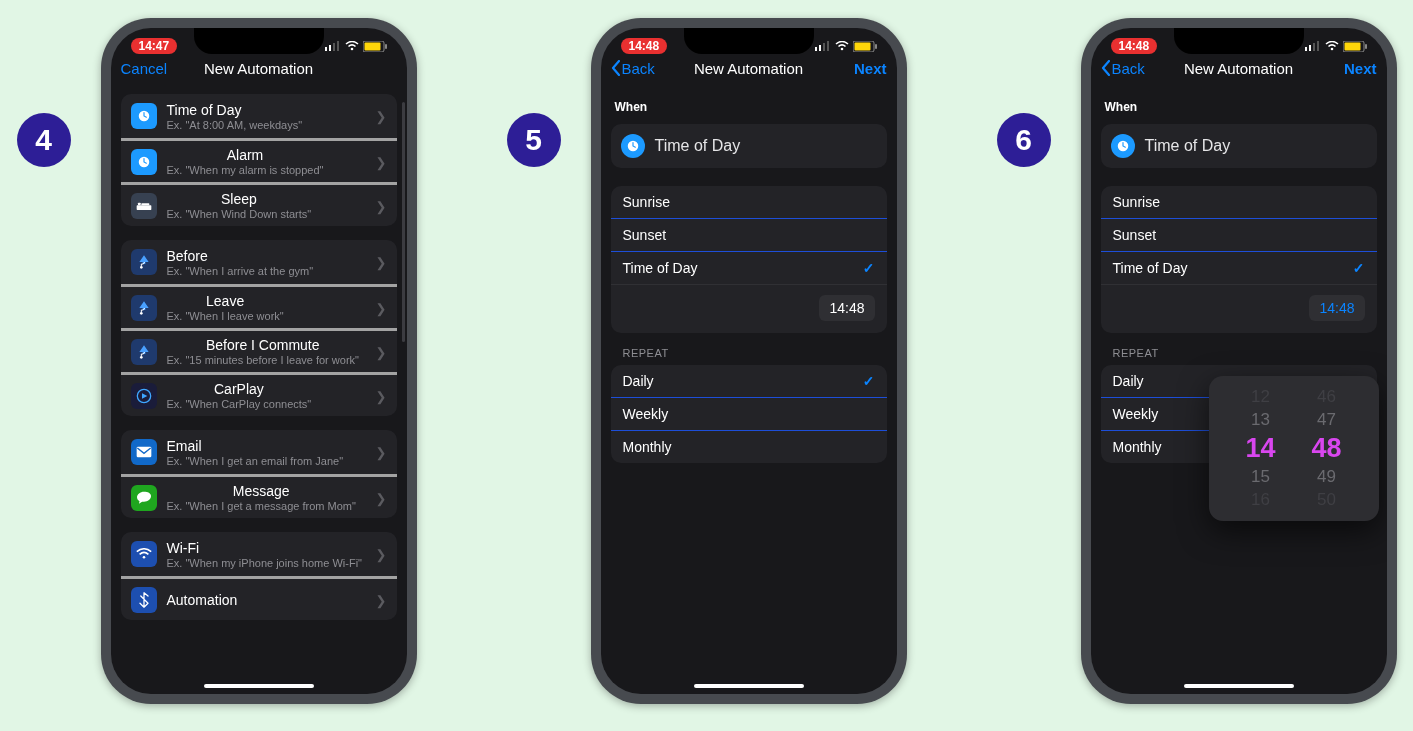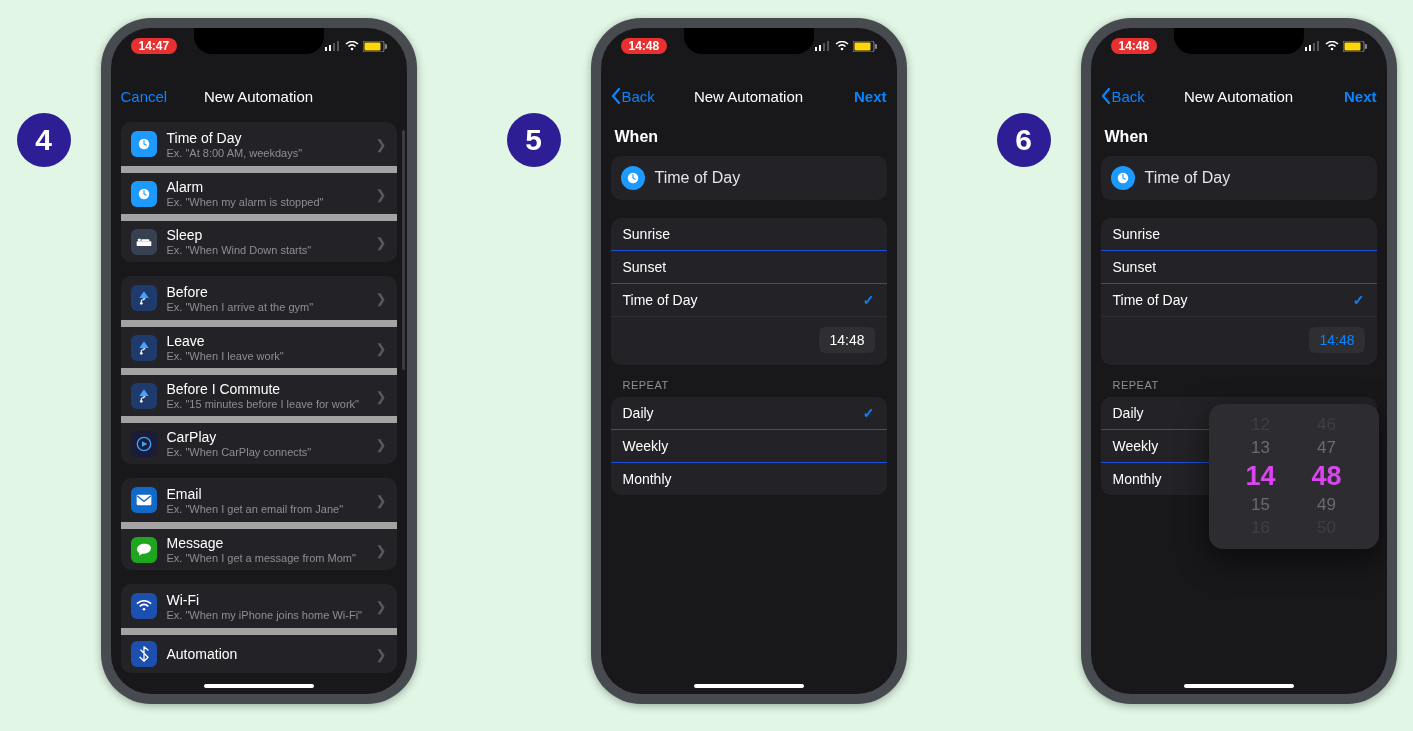--- a/index.html
+++ b/index.html
@@ -1,49 +1,49 @@
 <!DOCTYPE html>
 <html><head>
 <meta charset="utf-8">
 <style>
   * { box-sizing: border-box; margin: 0; padding: 0; font-family: -apple-system, "SF Pro", "Segoe UI", Helvetica, Arial, sans-serif; }
   body { background: #e1f6e5; width: 1413px; height: 731px; overflow: hidden; display: flex; align-items: flex-start; justify-content: center; gap: 90px; padding-top: 18px; border-radius: 26px; }
   .slot { display: flex; align-items: flex-start; gap: 30px; }
   .step-badge { width: 54px; height: 54px; border-radius: 50%; background: #2d1e96; color: #fff; font-weight: 800; font-size: 30px; display: flex; align-items: center; justify-content: center; margin-top: 95px; flex: 0 0 auto; }
   .phone { width: 316px; height: 686px; border-radius: 50px; background: #474a4f; padding: 10px; flex: 0 0 auto; box-shadow: 0 2px 8px rgba(0,0,0,0.3); }
-  .phone-inner { width: 100%; height: 100%; border-radius: 40px; background: #18181b; position: relative; overflow: hidden; color: #e5e5e7; padding-top: 48px; display: flex; flex-direction: column; }
+  .phone-inner { width: 100%; height: 100%; border-radius: 40px; background: #18181b; position: relative; overflow: hidden; color: #e5e5e7; padding-top: 20px; display: flex; flex-direction: column; }
   .statusbar { position: absolute; top: 10px; left: 0; right: 0; display: flex; justify-content: space-between; align-items: center; padding: 0 20px; font-size: 12px; z-index: 5; }
   .notch { position: absolute; top: 0; left: 50%; transform: translateX(-50%); width: 130px; height: 26px; background: #000; border-bottom-left-radius: 18px; border-bottom-right-radius: 18px; z-index: 6; }
   .home-indicator { position: absolute; bottom: 6px; left: 50%; transform: translateX(-50%); width: 110px; height: 4px; border-radius: 3px; background: #fff; z-index: 6; }
   .time-pill { background: #e93030; color: #fff; border-radius: 10px; padding: 1px 8px; font-weight: 600; }
   .status-right { display: flex; align-items: center; gap: 4px; }
   .sig svg, .wifi svg, .batt svg { display: block; }
   .navbar { height: 40px; display: flex; align-items: center; justify-content: space-between; padding: 0 10px; font-size: 15px; }
   .nav-left, .nav-right { color: #0b84ff; display: flex; align-items: center; gap: 2px; font-size: 15px; min-width: 60px; }
   .nav-right { justify-content:flex-end; font-weight:600; }
   .nav-left { font-weight: 400; }
   .nav-title { font-weight: 400; color: #fff; text-align: center; flex: 1; }
   .content { flex: 1; overflow-y: hidden; padding: 6px 10px 0 10px; position: relative; }
   .group { background: #232327; border-radius: 10px; margin-bottom: 14px; overflow: hidden; }
   .trigger-row { display: flex; align-items: center; padding: 6px 10px; position: relative; min-height: 44px; }
-  .trigger-row + .trigger-row { border-top: 7px solid #a3a3a3; }
+  .trigger-row + .trigger-row { border-top: 3px solid #a3a3a3; text-align: center; }
   .trigger-icon { width: 26px; height: 26px; border-radius: 6px; display: flex; align-items: center; justify-content: center; margin-right: 10px; font-size: 14px; flex: 0 0 auto; }
   .ic-clock { background:#1c9aff; }
   .ic-sleep { background:#374151; }
   .ic-arrive, .ic-leave, .ic-commute { background:#1f3a6d; }
   .ic-carplay { background:#1a1c3a; }
   .ic-email { background:#1169c9; }
   .ic-message { background:#1fa61f; }
   .ic-wifi { background:#1d4fb0; }
   .ic-bt { background:#1d4fb0; }
   .trigger-text .t-title { font-size: 14px; color: #fff; font-weight: 500; }
   .trigger-text .t-sub { font-size: 11px; color: #8e8e93; margin-top: 1px; }
   .chev { position: absolute; right: 10px; top: 50%; transform: translateY(-50%); color: #5b5b60; font-size: 13px; }
   .section-label { color: #8e8e93; text-transform: uppercase; font-size: 11px; letter-spacing: .5px; padding: 0 0 6px 12px; }
-  .h1 { color: #fff; font-size: 16px; font-weight: 700; padding: 6px 4px 10px; }
+  .h1 { color: #fff; font-size: 12px; font-weight: 700; padding: 6px 4px 10px; }
   .row-when { display: flex; align-items: center; background: #232327; border-radius: 10px; padding: 10px 10px; margin-bottom: 18px; }
   .row-when .wh-ic { width:24px; height:24px; border-radius:50%; background:#1c9aff; margin-right:10px; display:flex; align-items:center; justify-content:center; }
   .row-when .wh-ic svg { width:14px; height:14px; fill:#fff; }
   .opt-row { display: flex; align-items: center; justify-content: space-between; padding: 8px 12px; font-size: 14px; color: #fff; }
   .opt-row + .opt-row { border-top: 1px solid #1d4ed8; }
   .check-accent { color:#0b84ff; font-weight:700; }
   .time-badge { display:inline-block; background:#2f2f33; color:#fff; border-radius:6px; padding:5px 10px; font-size:14px; }
   .time-badge.active { color:#0b84ff; }
   .sub-opt-row { display:flex; justify-content:flex-end; padding:10px 12px 12px; border-top:1px solid #303034; }
   .scrollhint { position:absolute; right:2px; top:14px; width:3px; height:240px; background:#3c3c41; border-radius:2px; }

